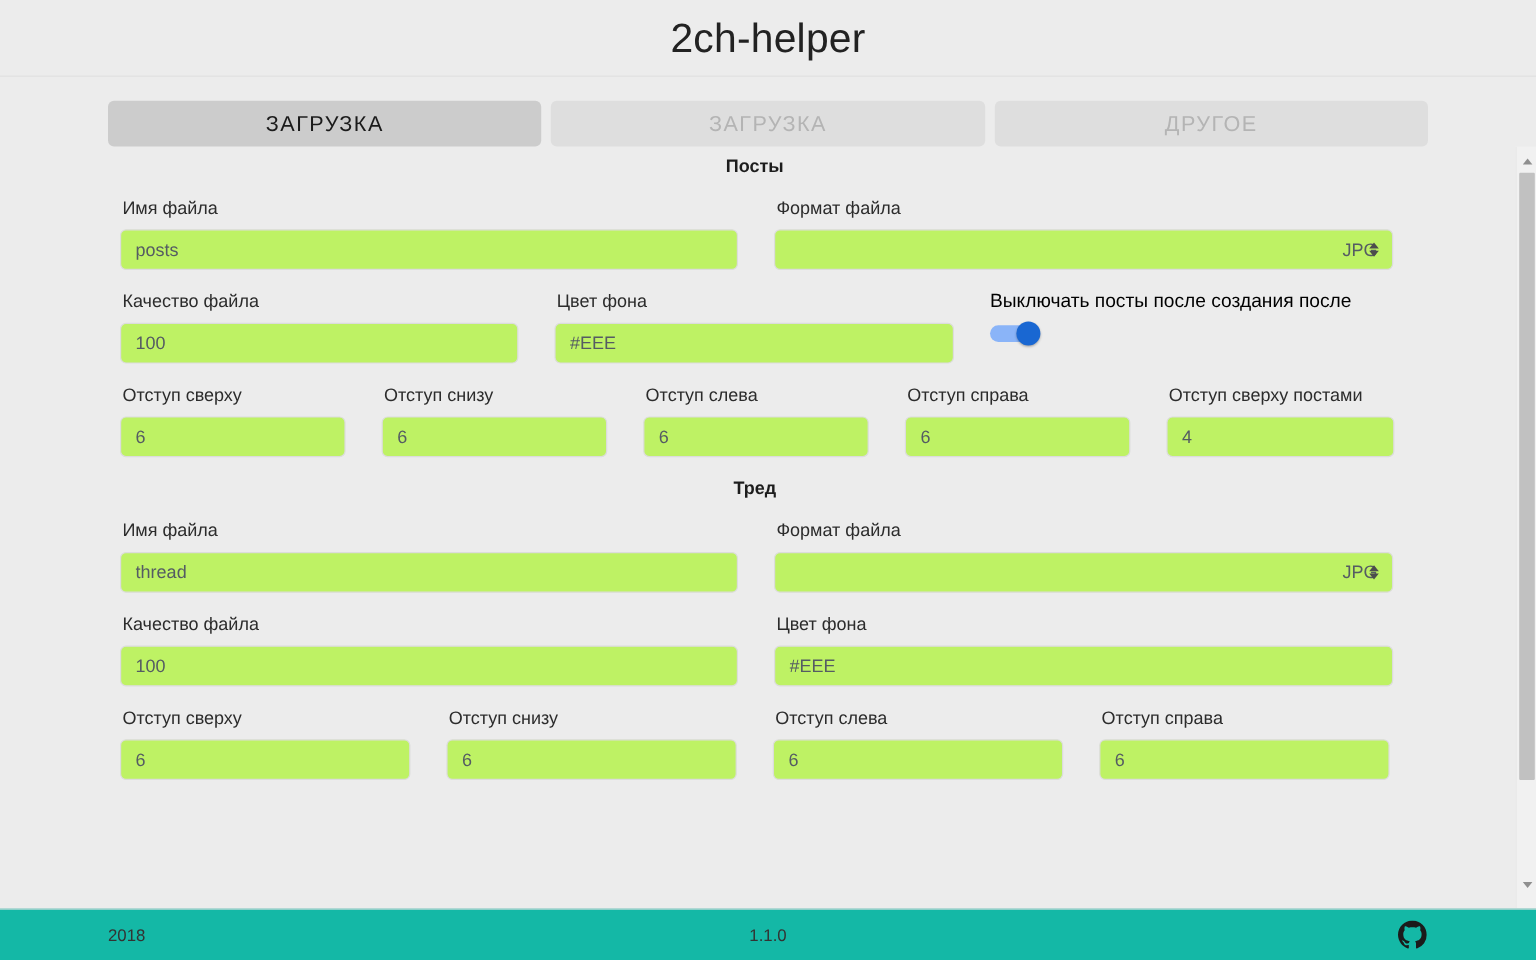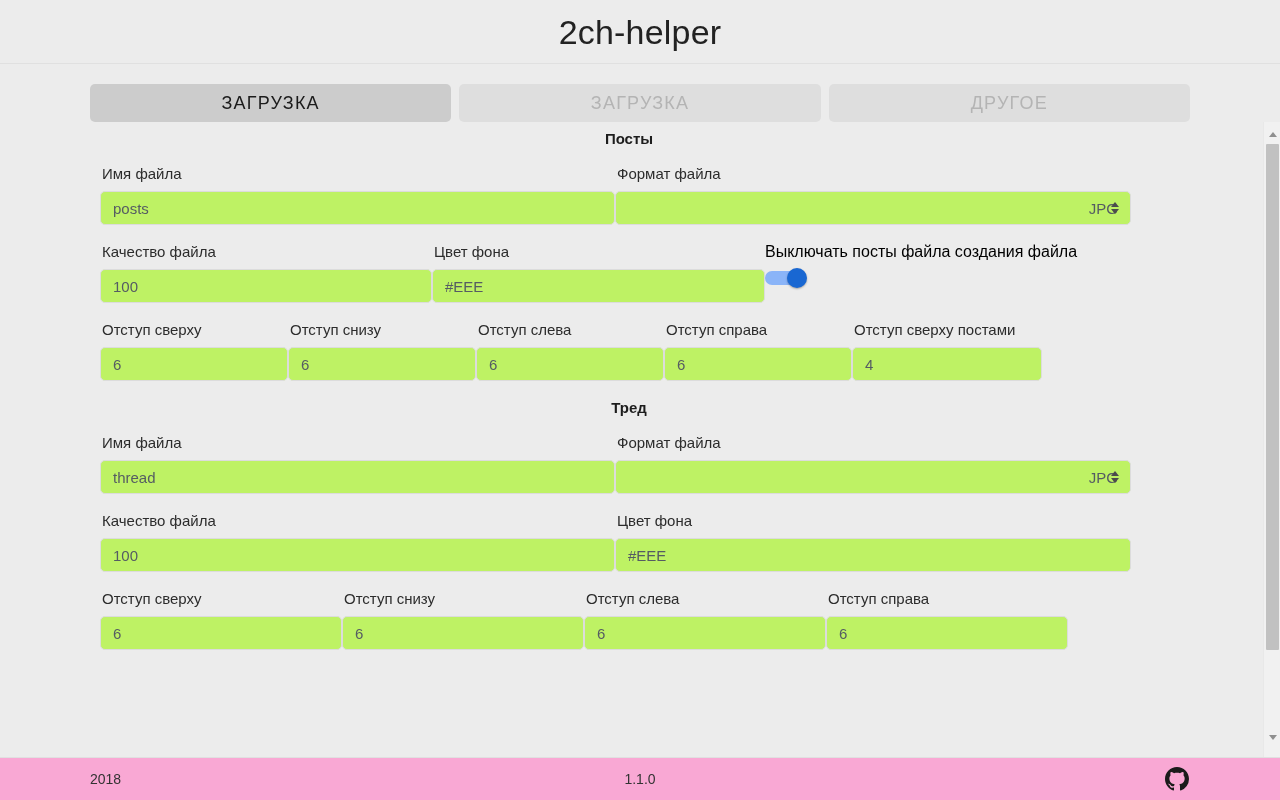--- a/index.html
+++ b/index.html
@@ -88,20 +88,21 @@
     color: #1d1d1d;
     margin: 0 0 18px 0;
     padding-right: 10px;
   }
   .section-title.second { margin-top: 18px; }
 
   .row {
     display: flex;
     align-items: flex-start;
     margin-bottom: 18px;
+    gap: 30px;
   }
 
   .field { display: flex; flex-direction: column; }
   .field > label {
     font-size: 15px;
     color: #2c2c2c;
     margin: 0 0 8px 2px;
     line-height: 18px;
   }
   .control {
@@ -212,21 +213,21 @@
   }
 
   
   .footer {
     flex: 0 0 43px;
     height: 43px;
     border-top: 1px solid #e0e0e0;
     display: flex;
     align-items: center;
     position: relative;
-    background: #f9a8d4;
+    background: #14b8a6;
   }
   .footer .year {
     position: absolute;
     left: 90px;
     font-size: 14px;
     color: #333;
   }
   .footer .version {
     position: absolute;
     left: 0; right: 0;
@@ -282,21 +283,21 @@
       <div class="row">
         <div class="field w-332">
           <label>Качество файла</label>
           <input class="control" type="text" value="100" style="">
         </div>
         <div class="field w-333">
           <label>Цвет фона</label>
           <input class="control" type="text" value="#EEE" style="">
         </div>
         <div class="toggle-field">
-          <label>Выключать посты файла создания файла</label>
+          <label>Выключать посты после создания после</label>
           <div class="switch">
             <span class="track"></span>
             <span class="knob"></span>
           </div>
         </div>
       </div>
 
       <div class="row">
         <div class="field w-188">
           <label>Отступ сверху</label>

